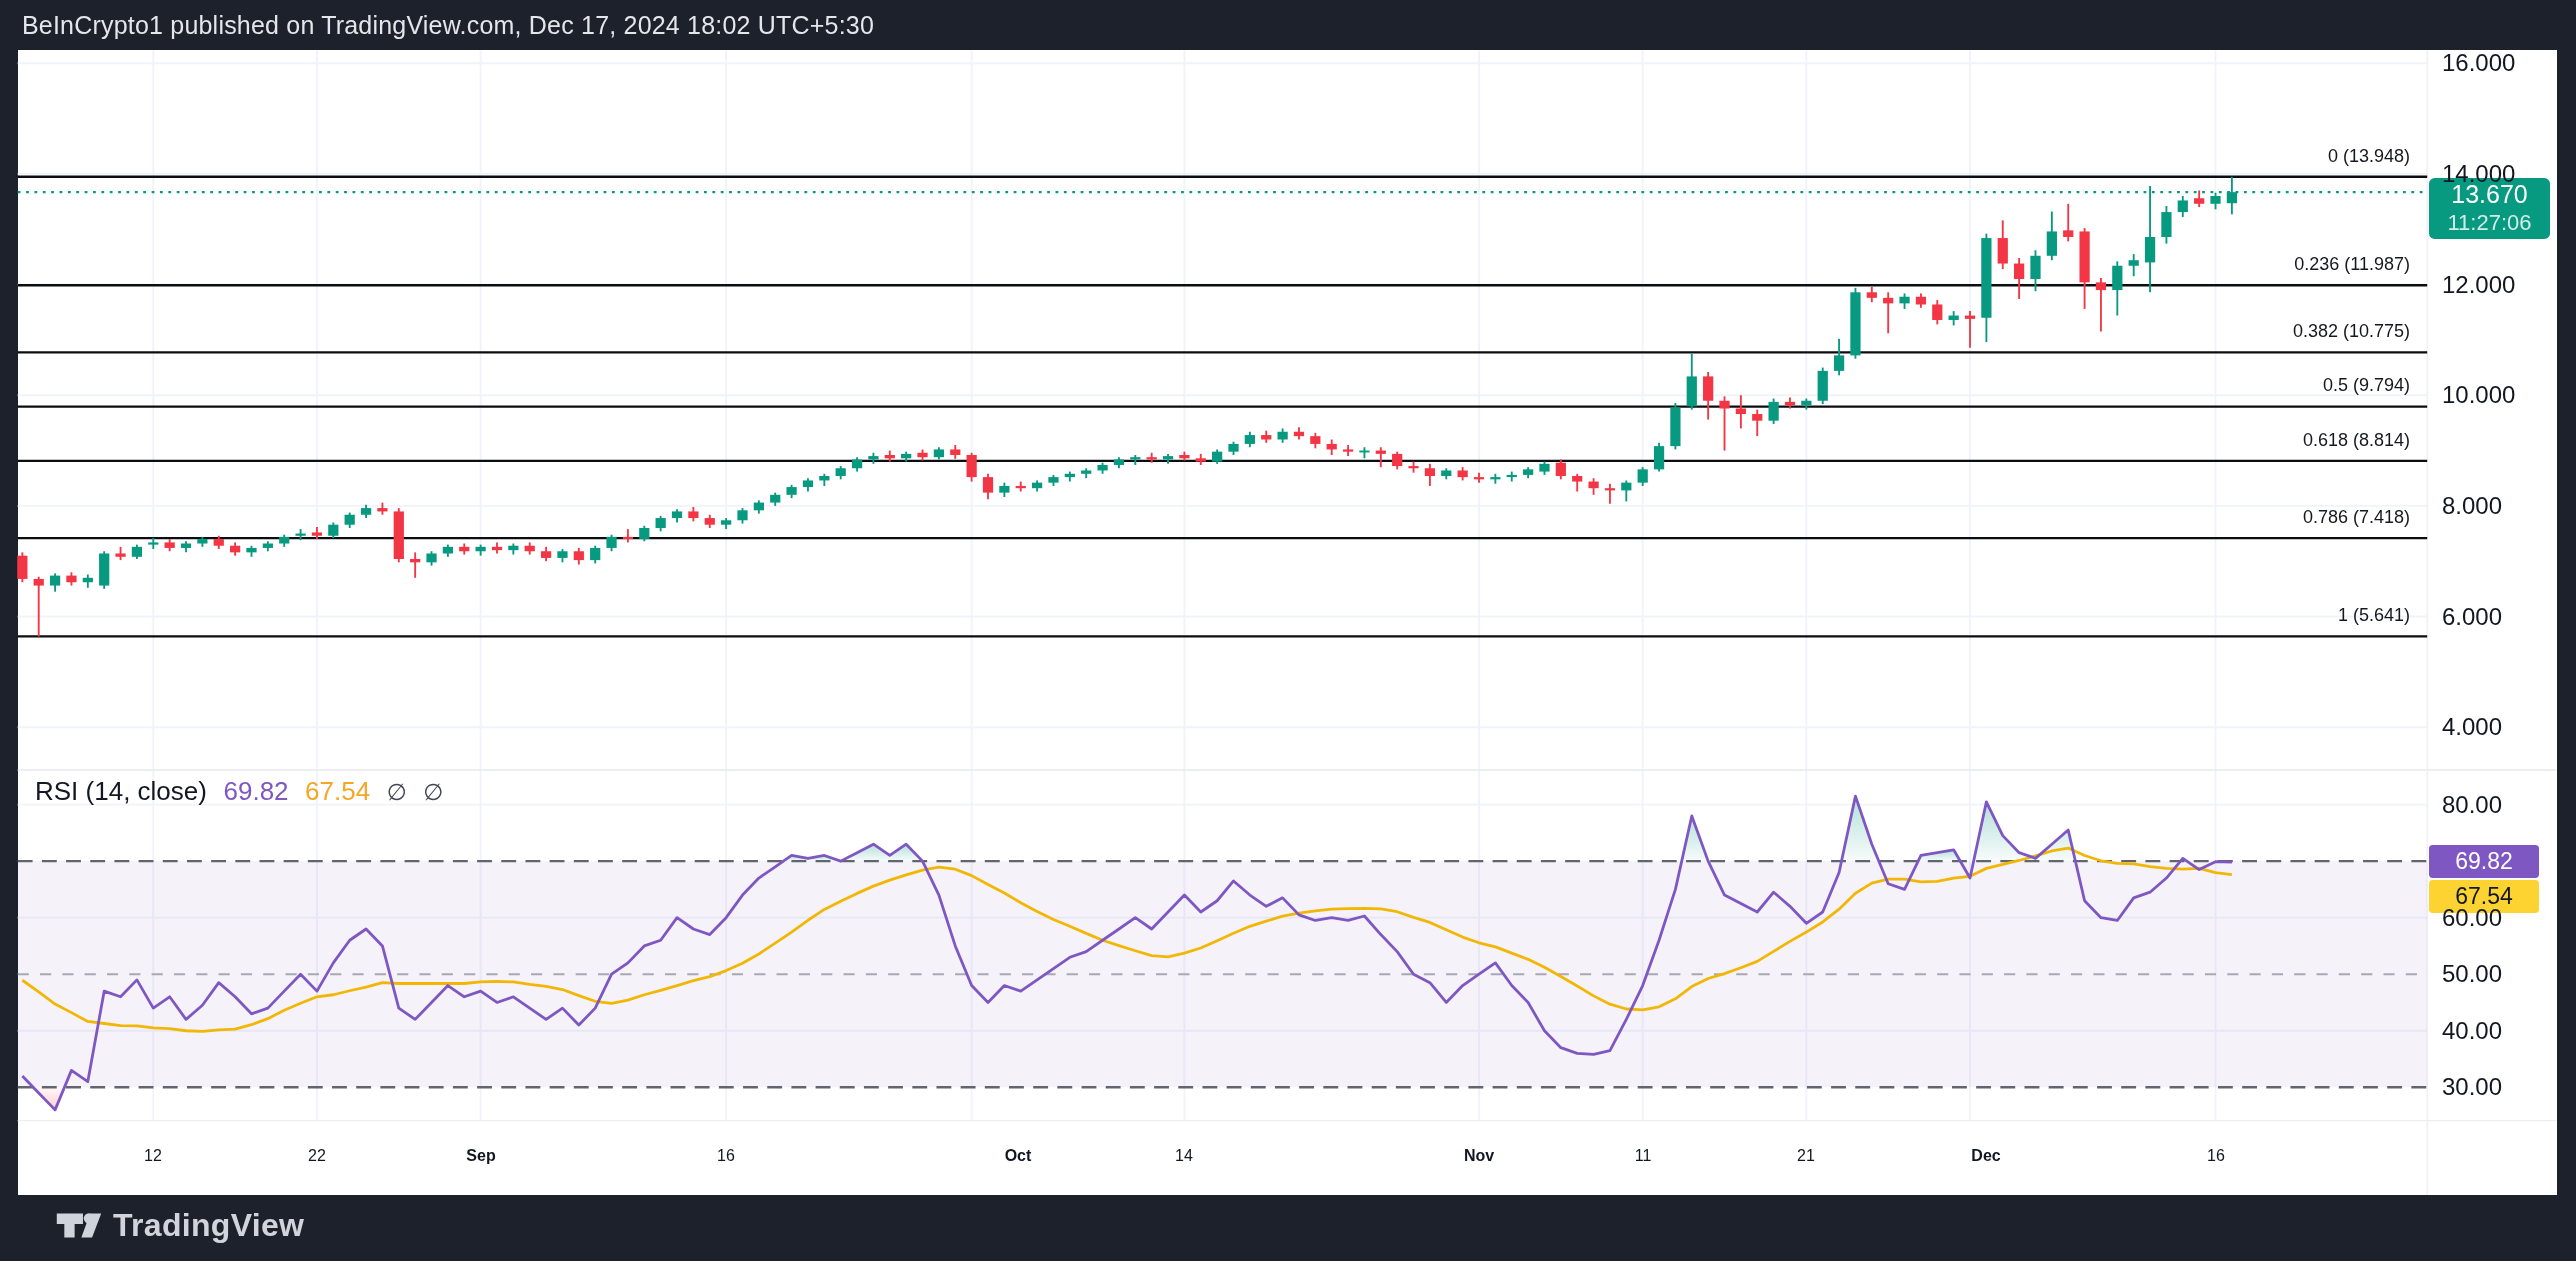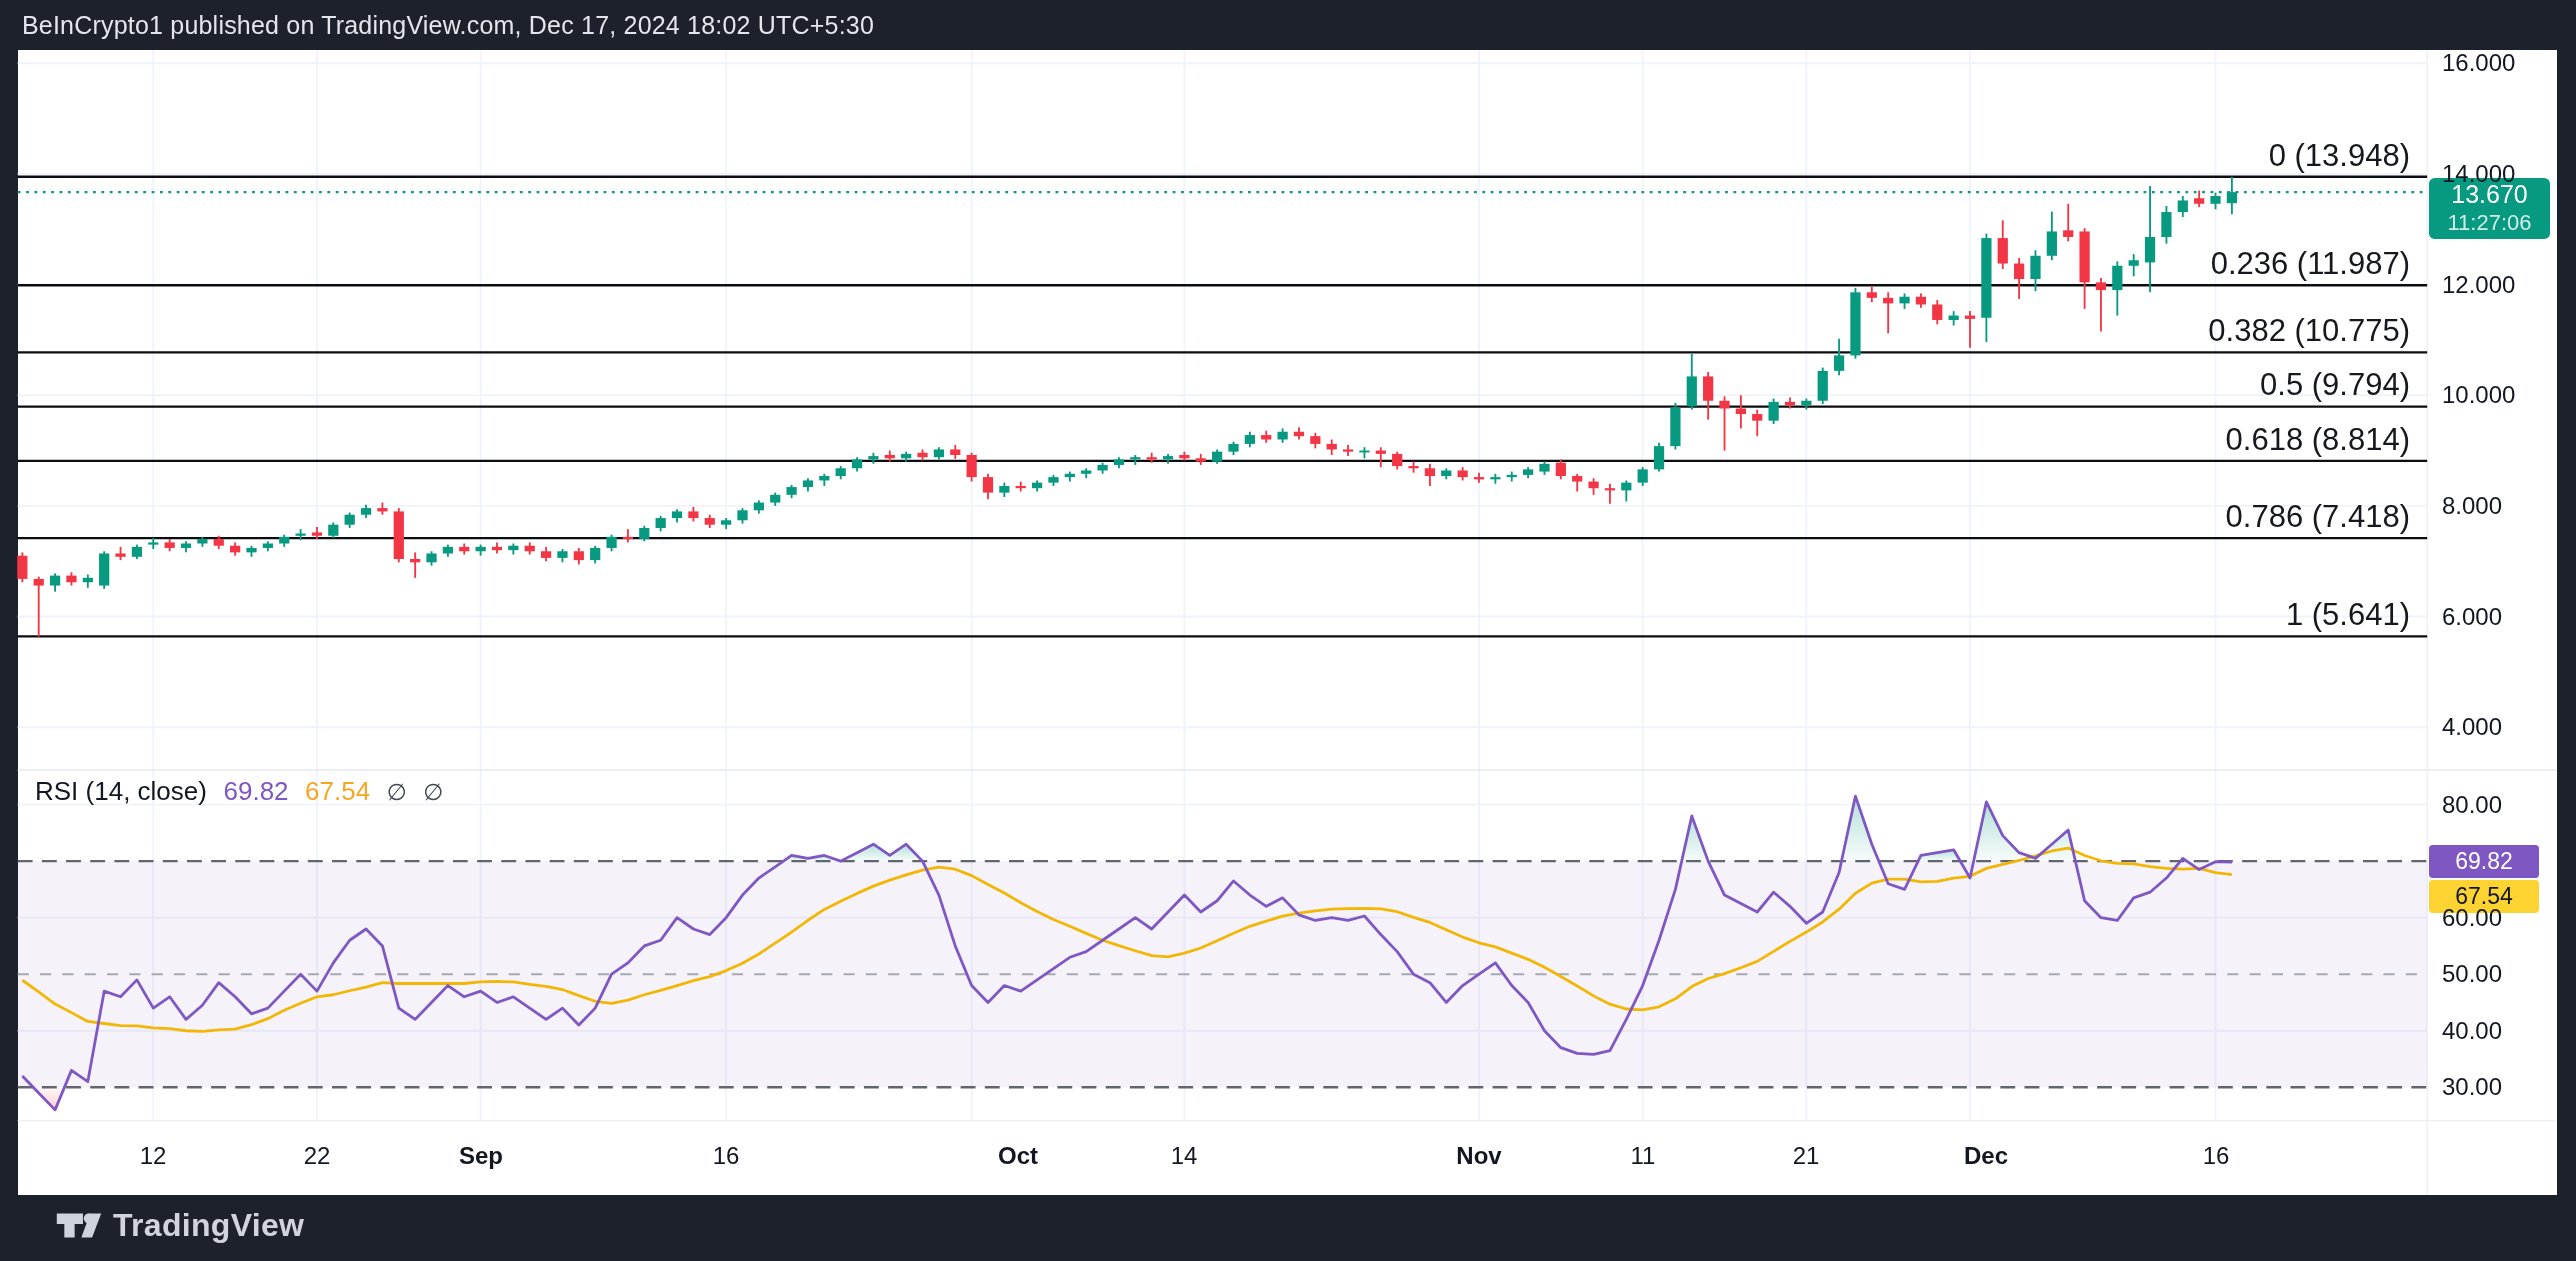--- a/index.html
+++ b/index.html
@@ -12,22 +12,22 @@
   #symbol-legend{left:35px;top:65px;font-size:26px;color:#131722;white-space:nowrap;}
   #symbol-legend span{margin-right:5.6px;}
   .val-up{color:#089981;}
   .ohlc-key{color:#131722;margin-right:0 !important;}
   #rsi-legend{left:35px;top:776px;font-size:26px;color:#131722;white-space:nowrap;}
   #rsi-legend span{margin-right:9.3px;}
   .rsi-val1{color:#7e57c2;}
   .rsi-val2{color:#f5a623;}
   .null-glyph{color:#42464e;font-size:23px;}
   .axis-label{font-size:24px;color:#131722;left:2442px;height:30px;line-height:30px;}
-  .fib-label{font-size:31px;color:#16181d;right:166px;height:32px;line-height:32px;text-align:right;}
-  .time-label{font-size:24px;color:#131722;top:1140px;height:32px;line-height:32px;transform:translateX(-50%);}
+  .fib-label{font-size:18px;color:#16181d;right:166px;height:32px;line-height:32px;text-align:right;}
+  .time-label{font-size:16px;color:#131722;top:1140px;height:32px;line-height:32px;transform:translateX(-50%);}
   .time-label.major{font-weight:700;}
   #price-badge{left:2429px;top:178px;width:121px;height:61px;background:#089981;border-radius:5.6px;
                color:#fff;text-align:center;}
   #price-badge .p{font-size:25px;line-height:32px;}
   #price-badge .t{font-size:22px;line-height:26px;color:rgba(255,255,255,.82);}
   .rsi-badge{left:2429px;width:110px;height:33px;border-radius:3.7px;font-size:23px;line-height:33px;text-align:center;}
   #rsi-badge-main{top:845px;background:#7e57c2;color:#ffffff;}
   #rsi-badge-ma{top:880px;background:#fdd331;color:#131722;}
   #tv-logo{left:56px;top:1207px;display:flex;align-items:center;gap:11px;}
   #tv-logo .wordmark{font-size:32px;font-weight:600;color:#d1d4dc;letter-spacing:0.3px;}

